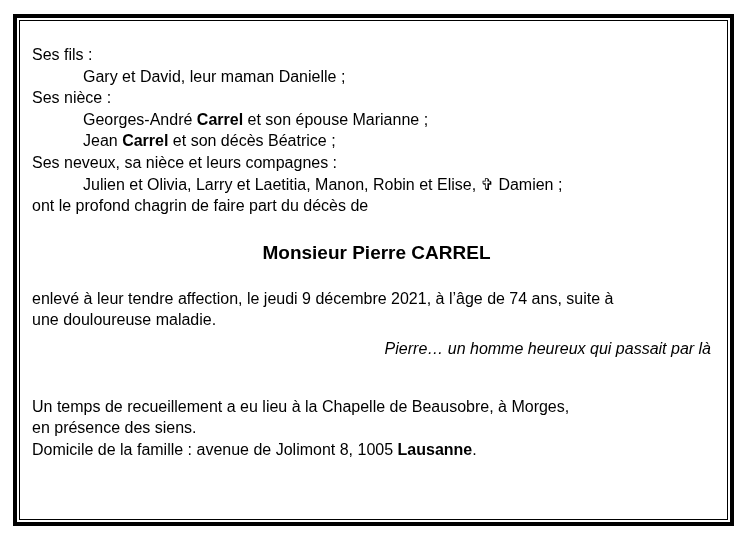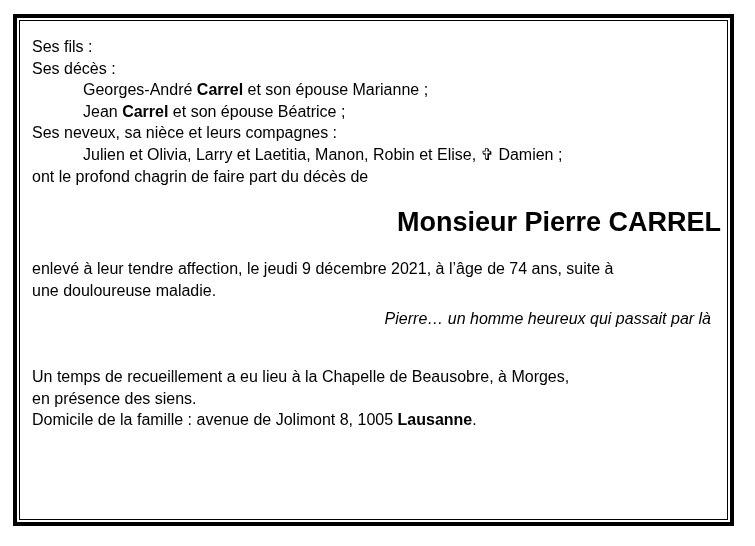--- a/index.html
+++ b/index.html
@@ -25,54 +25,55 @@
       background: #ffffff;
     }
     .frame-inner {
       position: absolute;
       left: 2px;
       top: 2px;
       right: 2px;
       bottom: 2px;
       border: 1px solid #000000;
       box-sizing: border-box;
-      padding: 15px 6px 0 12px;
+      padding: 23px 6px 0 12px;
       background: #ffffff;
     }
     .line { white-space: pre-wrap; }
     .line.indent { padding-left: 51px; }
     .bold { font-weight: bold; }
     .title {
-      font-size: 27px;
+      font-size: 19px;
       line-height: 27px;
       font-weight: bold;
-      text-align: right;
+      text-align: center;
       margin: 22px 0 0 0;
     }
     .death-paragraph { margin-top: 22px; }
     .epitaph {
       margin-top: 7px;
       margin-right: 10px;
       text-align: right;
       font-style: italic;
     }
     .closing-paragraph { margin-top: 36px; }
   </style>
 </head>
 <body>
 
 <div class="page">
   <div class="frame">
     <div class="frame-inner">
 
       <div class="intro-paragraph" id="intro-paragraph">
           <div class="line"><span>Ses fils :</span></div>
-          <div class="line"><span>Ses décès :</span></div>
+          <div class="line indent"><span>Gary et David, leur maman Danielle ;</span></div>
+          <div class="line"><span>Ses nièce :</span></div>
           <div class="line indent"><span>Georges-André </span><span class="bold">Carrel</span><span> et son épouse Marianne ;</span></div>
-          <div class="line indent"><span>Jean </span><span class="bold">Carrel</span><span> et son épouse Béatrice ;</span></div>
+          <div class="line indent"><span>Jean </span><span class="bold">Carrel</span><span> et son décès Béatrice ;</span></div>
           <div class="line"><span>Ses neveux, sa nièce et leurs compagnes :</span></div>
           <div class="line indent"><span>Julien et Olivia, Larry et Laetitia, Manon, Robin et Elise, ✞ Damien ;</span></div>
           <div class="line"><span>ont le profond chagrin de faire part du décès de</span></div>
         </div>
 
       <div class="title">Monsieur Pierre CARREL</div>
 
       <div class="death-paragraph">
         <div class="line">enlevé à leur tendre affection, le jeudi 9 décembre 2021, à l’âge de 74 ans, suite à</div>
         <div class="line">une douloureuse maladie.</div>

